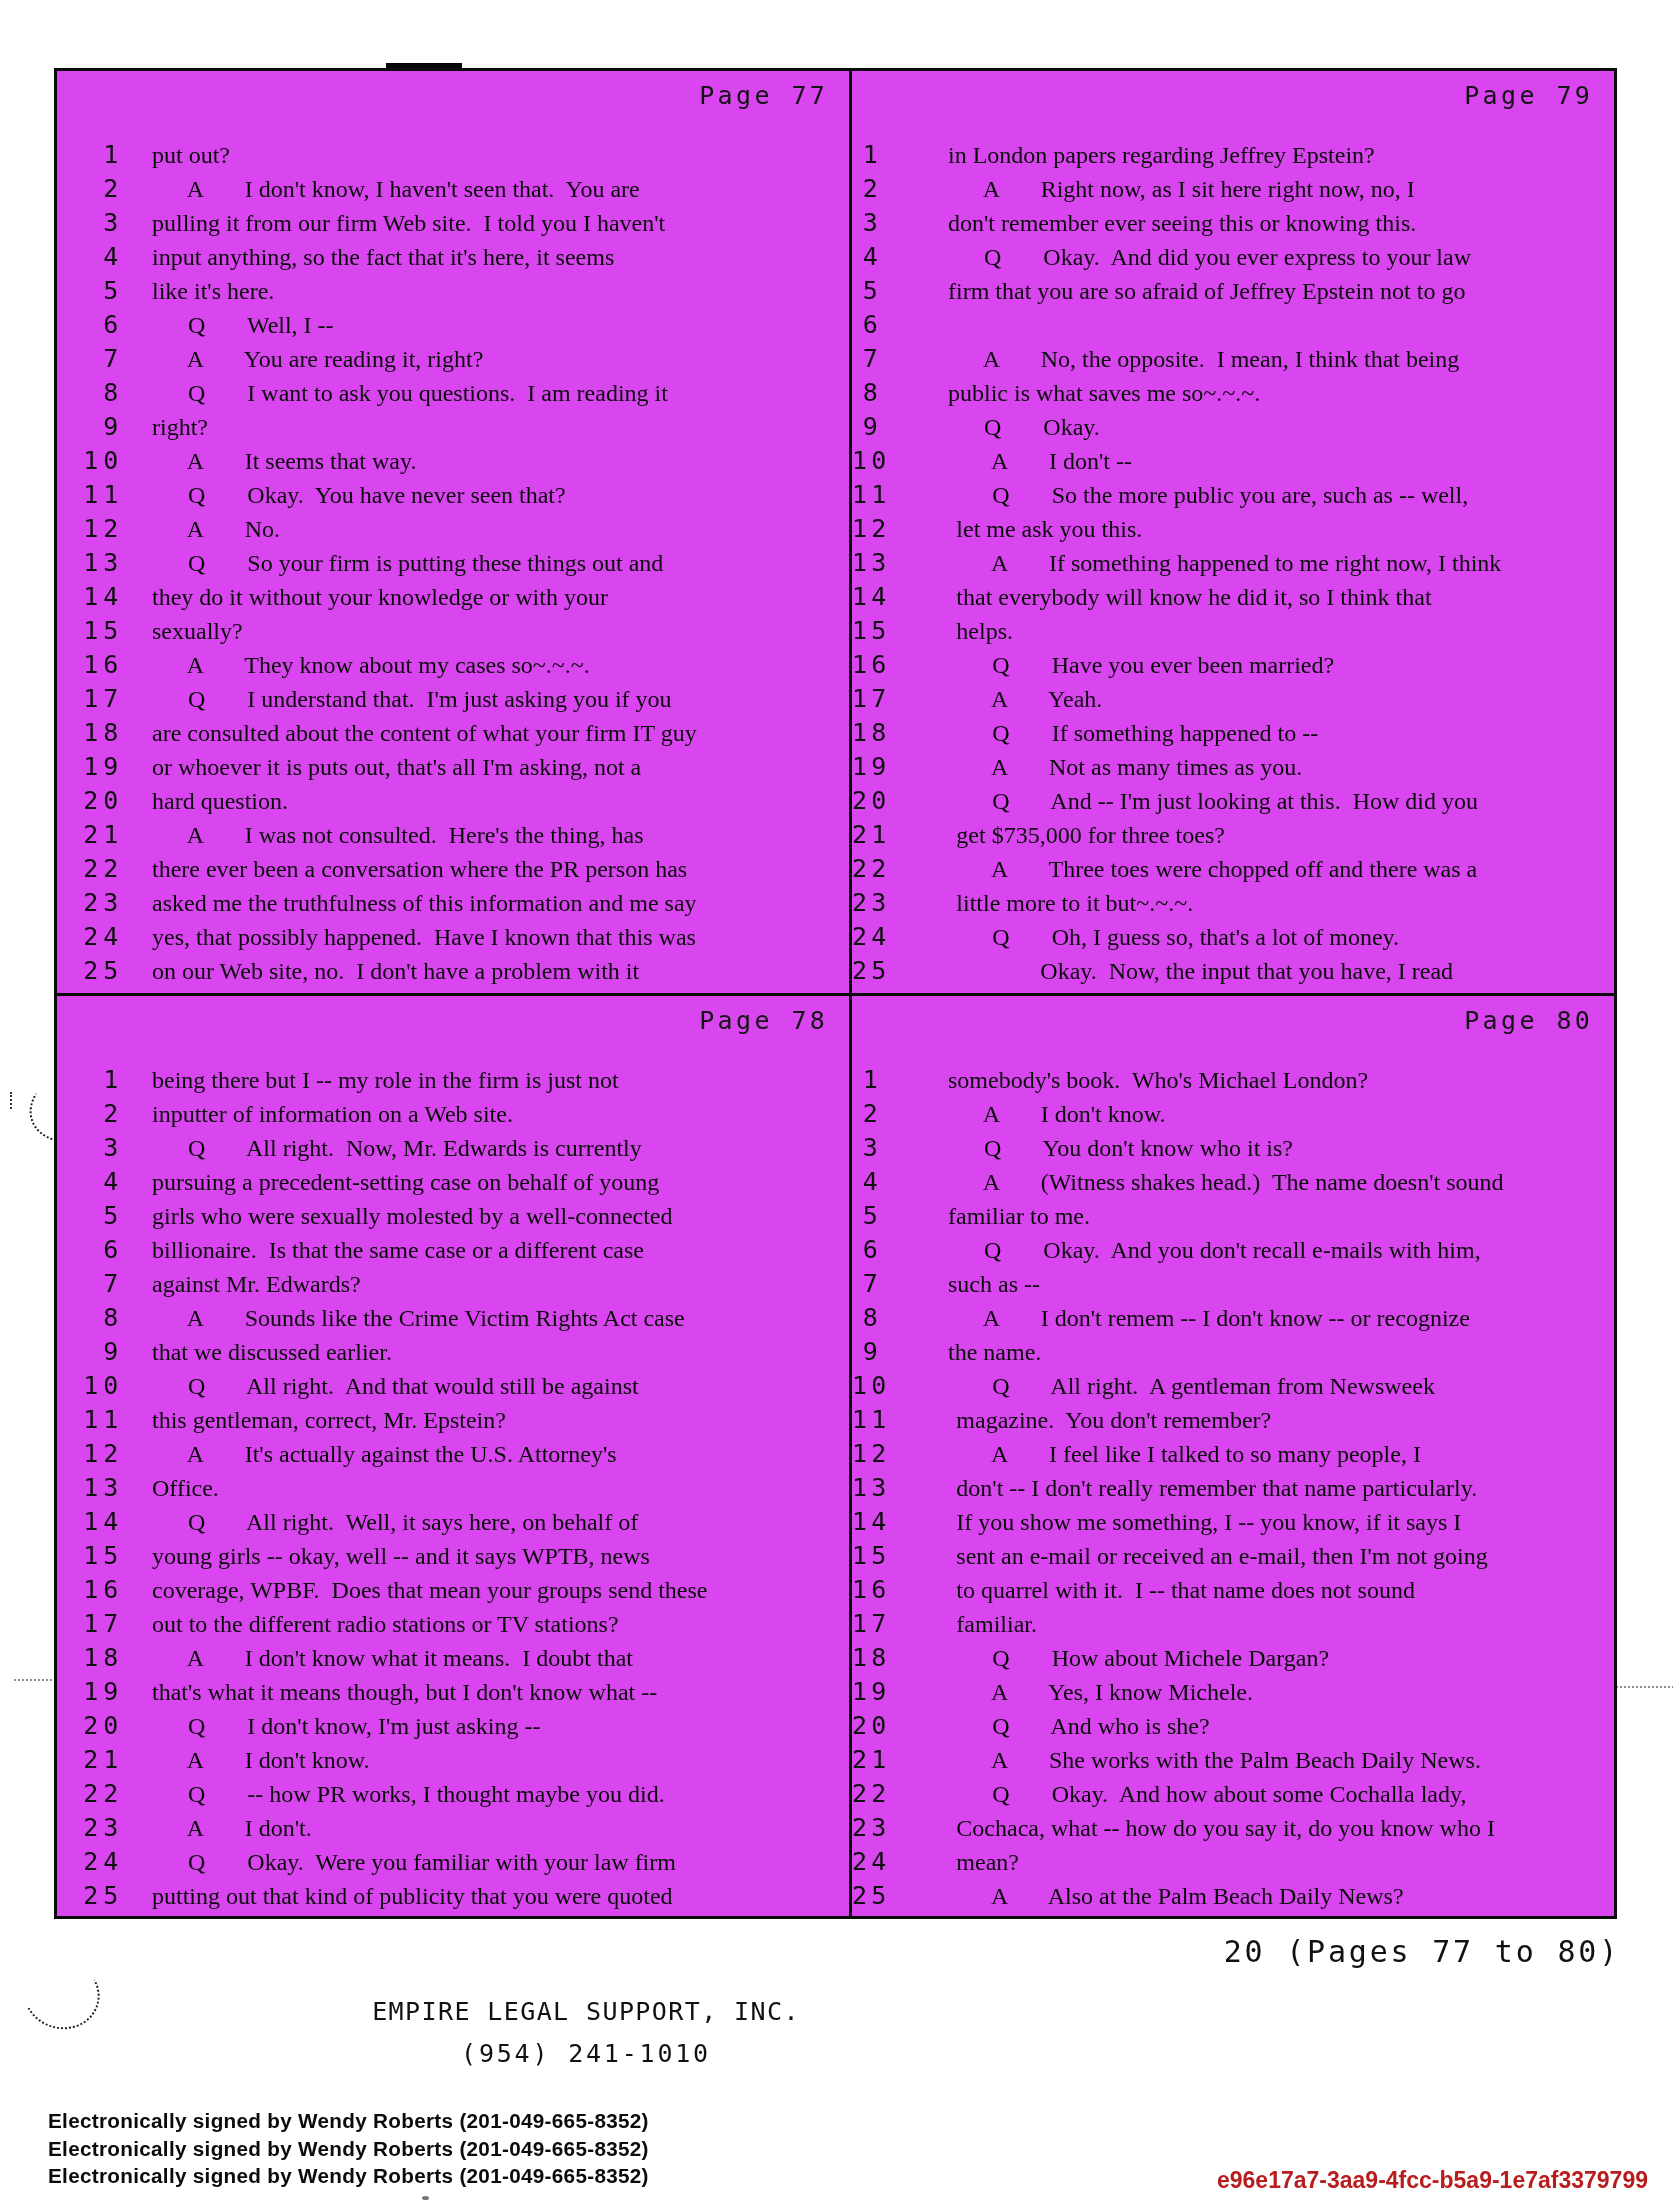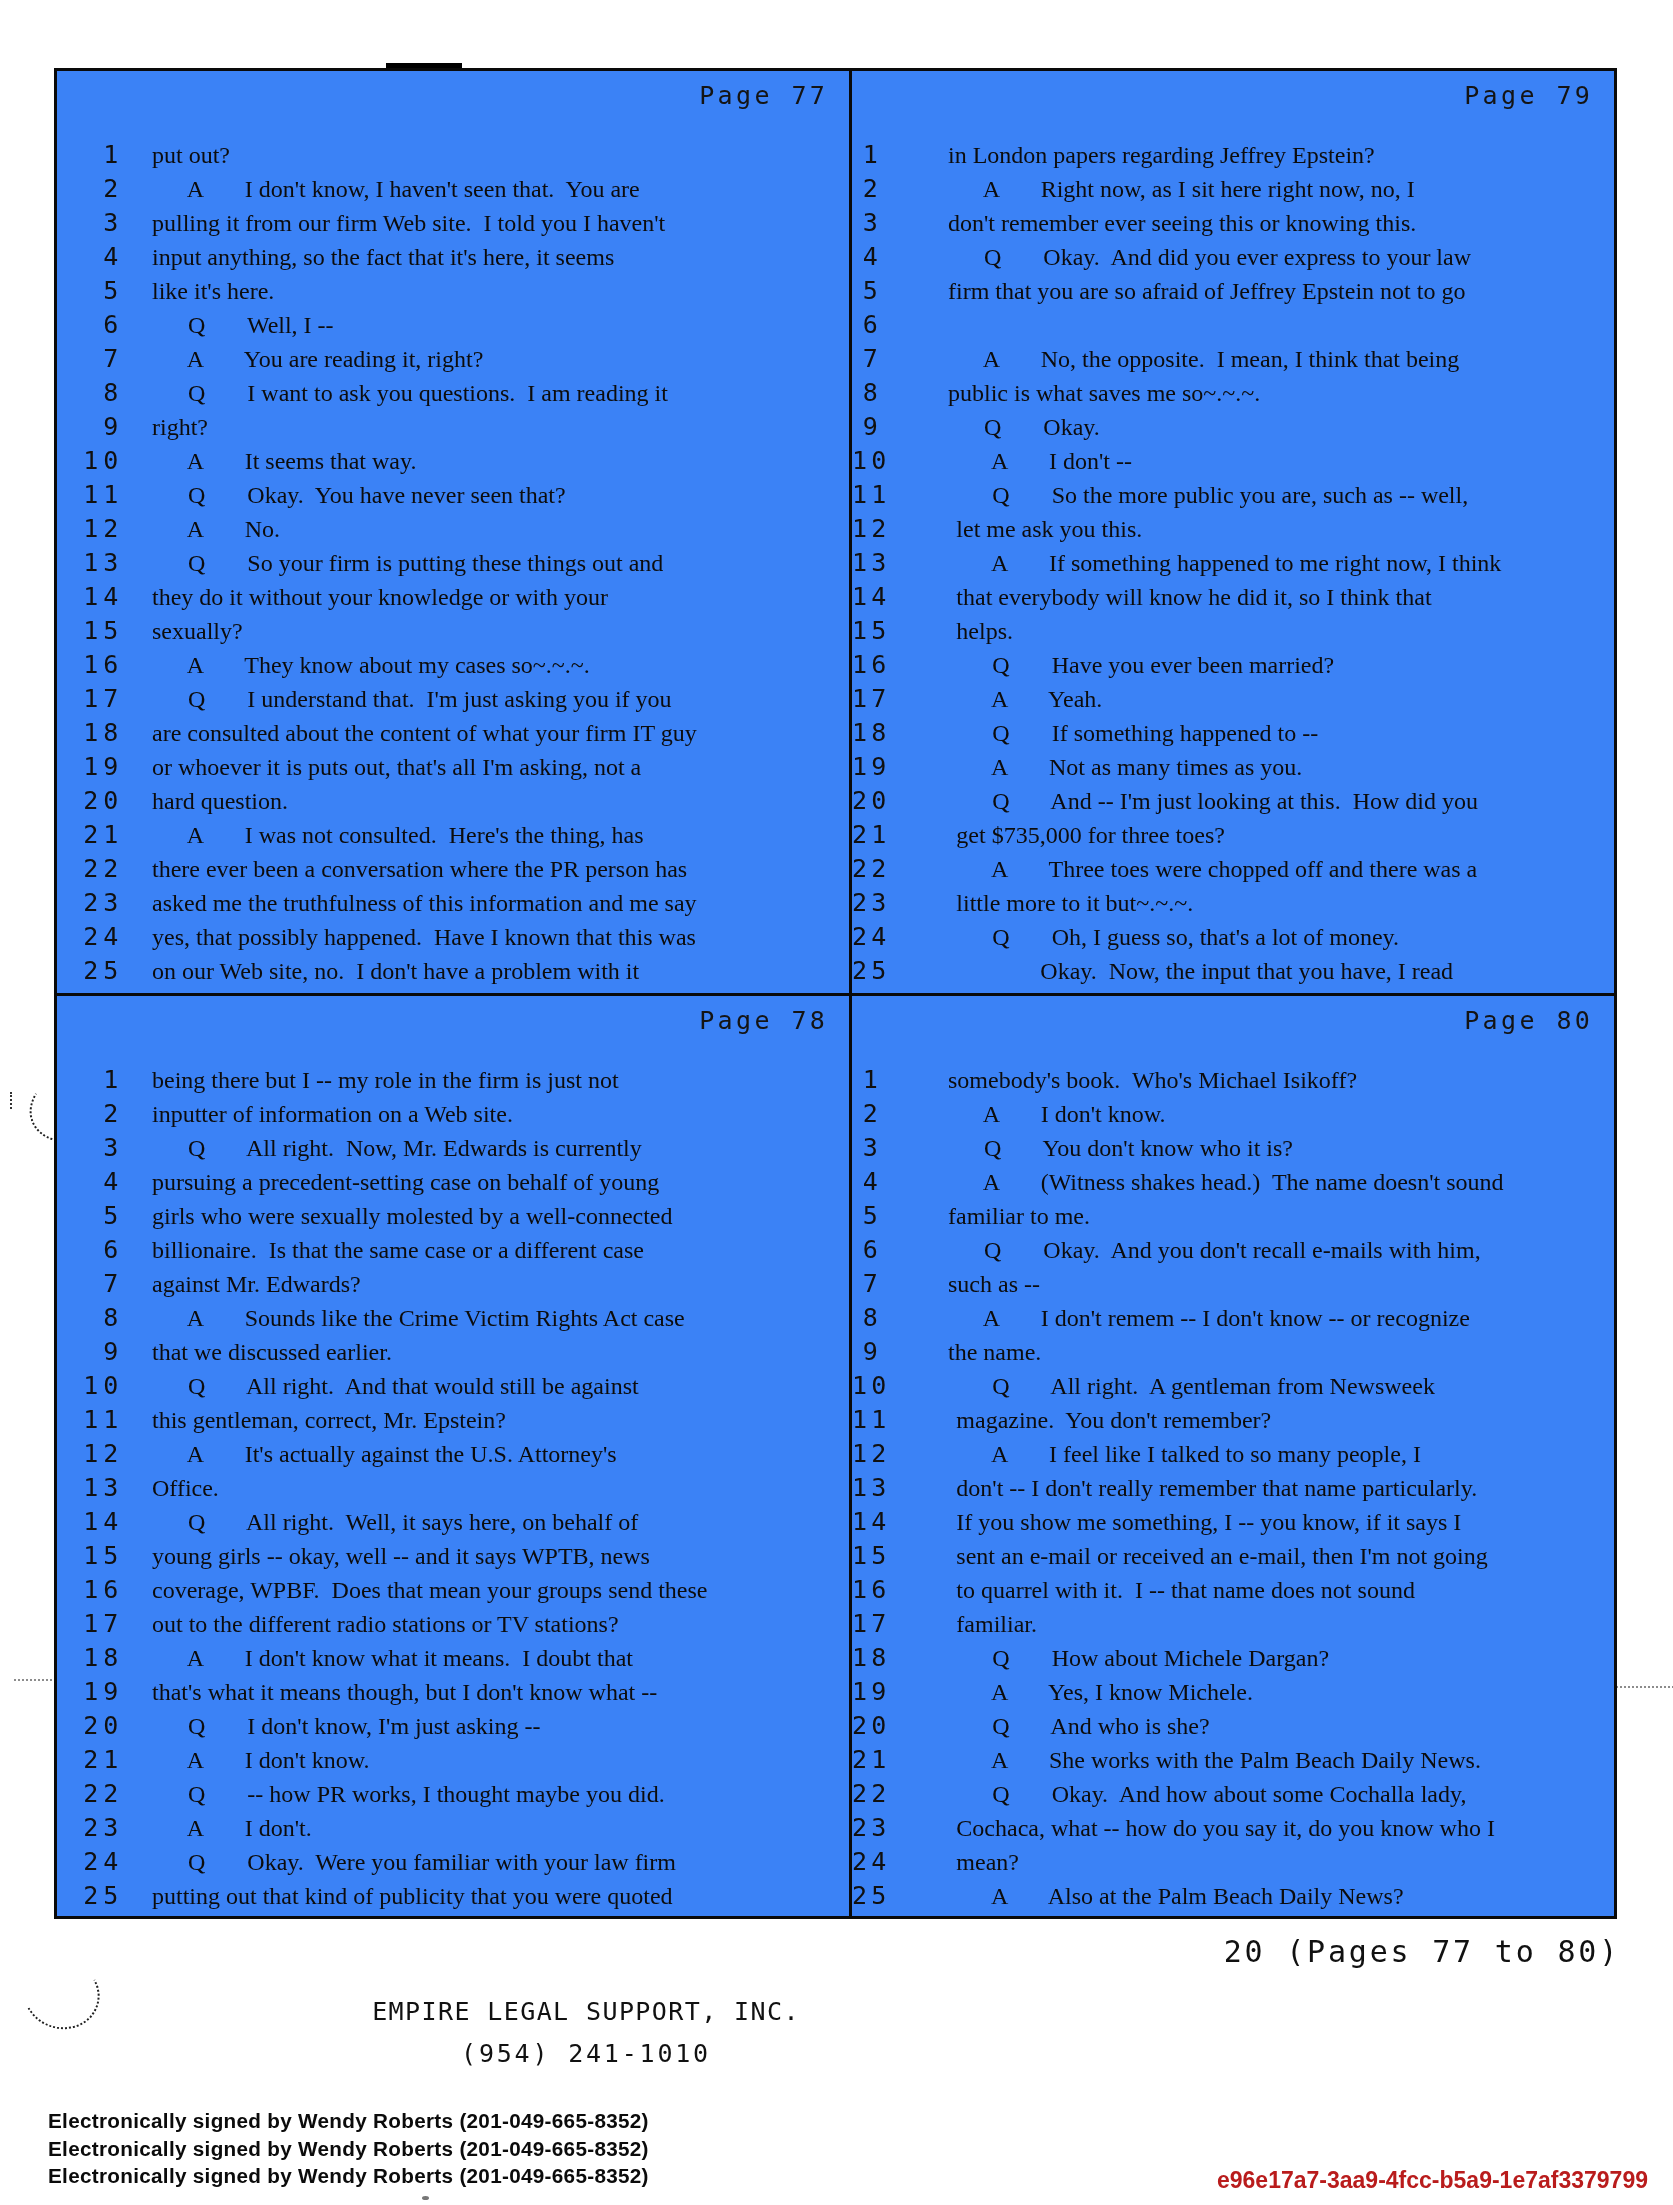--- a/index.html
+++ b/index.html
@@ -4,21 +4,21 @@
 <style>
   html,body{margin:0;padding:0;background:#ffffff;}
   body{width:1674px;height:2205px;position:relative;overflow:hidden;
        font-family:"Liberation Serif", serif;color:#0d0d0d;
        -webkit-font-smoothing:antialiased;}
 
   
   .grid{position:absolute;left:54px;top:68px;width:1557px;height:1845px;
         border:3.4px solid #0a0a0a;display:grid;
         grid-template-columns:792px 1fr;grid-template-rows:922px 1fr;
-        background:#3b82f6;}
+        background:#d946ef;}
   .cell{overflow:hidden;padding-top:9.6px;box-sizing:border-box;}
   .cell-right{border-left:3.4px solid #0a0a0a;}
   .cell-bottom{border-top:3.4px solid #0a0a0a;}
 
   .page-header{text-align:right;padding-right:20.7px;height:30px;line-height:30px;
       font-family:"DejaVu Sans Mono", monospace;font-size:25px;letter-spacing:3.4px;
       color:#141414;}
   .lines{margin-top:27.6px;}
   .line{display:flex;height:34px;line-height:34px;font-size:24px;white-space:pre;}
   .ln{flex:0 0 66px;text-align:right;
@@ -464,21 +464,21 @@
         </div>
       </div>
   </section>
 
   <section class="cell cell-right cell-bottom">
     <div class="page-header">Page 80</div>
     <div class="lines">
 
         <div class="line">
           <span class="ln">1</span>
-          <span class="lt">somebody's book.  Who's Michael Isikoff?</span>
+          <span class="lt">somebody's book.  Who's Michael London?</span>
         </div>
 
         <div class="line">
           <span class="ln">2</span>
           <span class="lt">      A       I don't know.</span>
         </div>
 
         <div class="line">
           <span class="ln">3</span>
           <span class="lt">      Q       You don't know who it is?</span>

